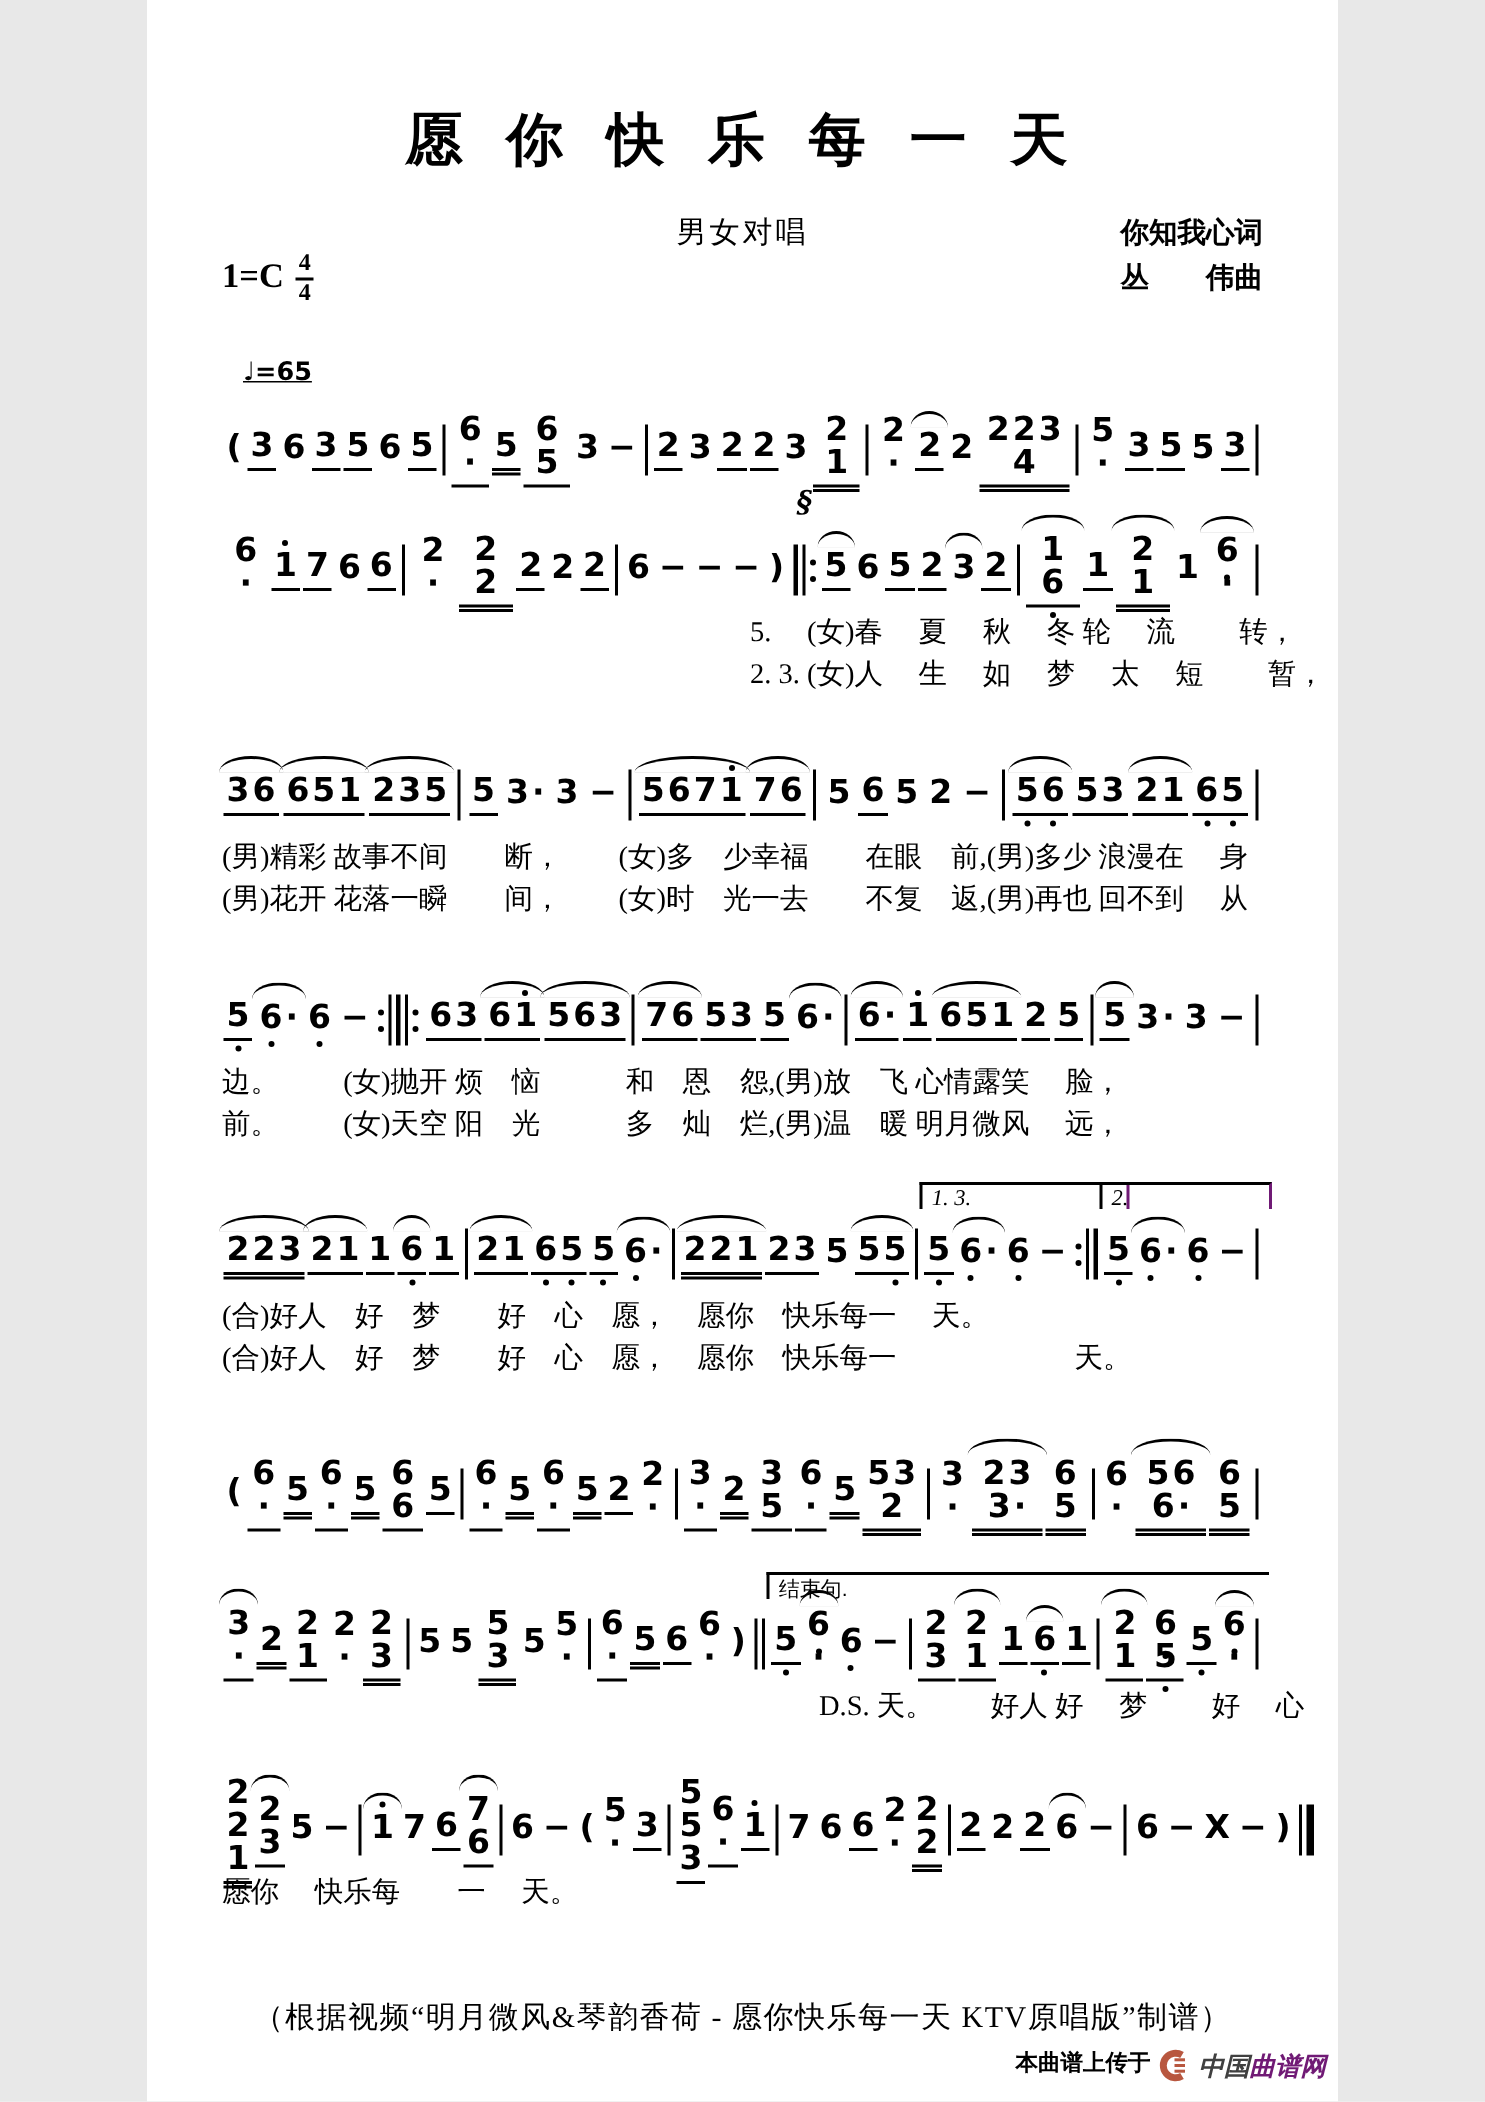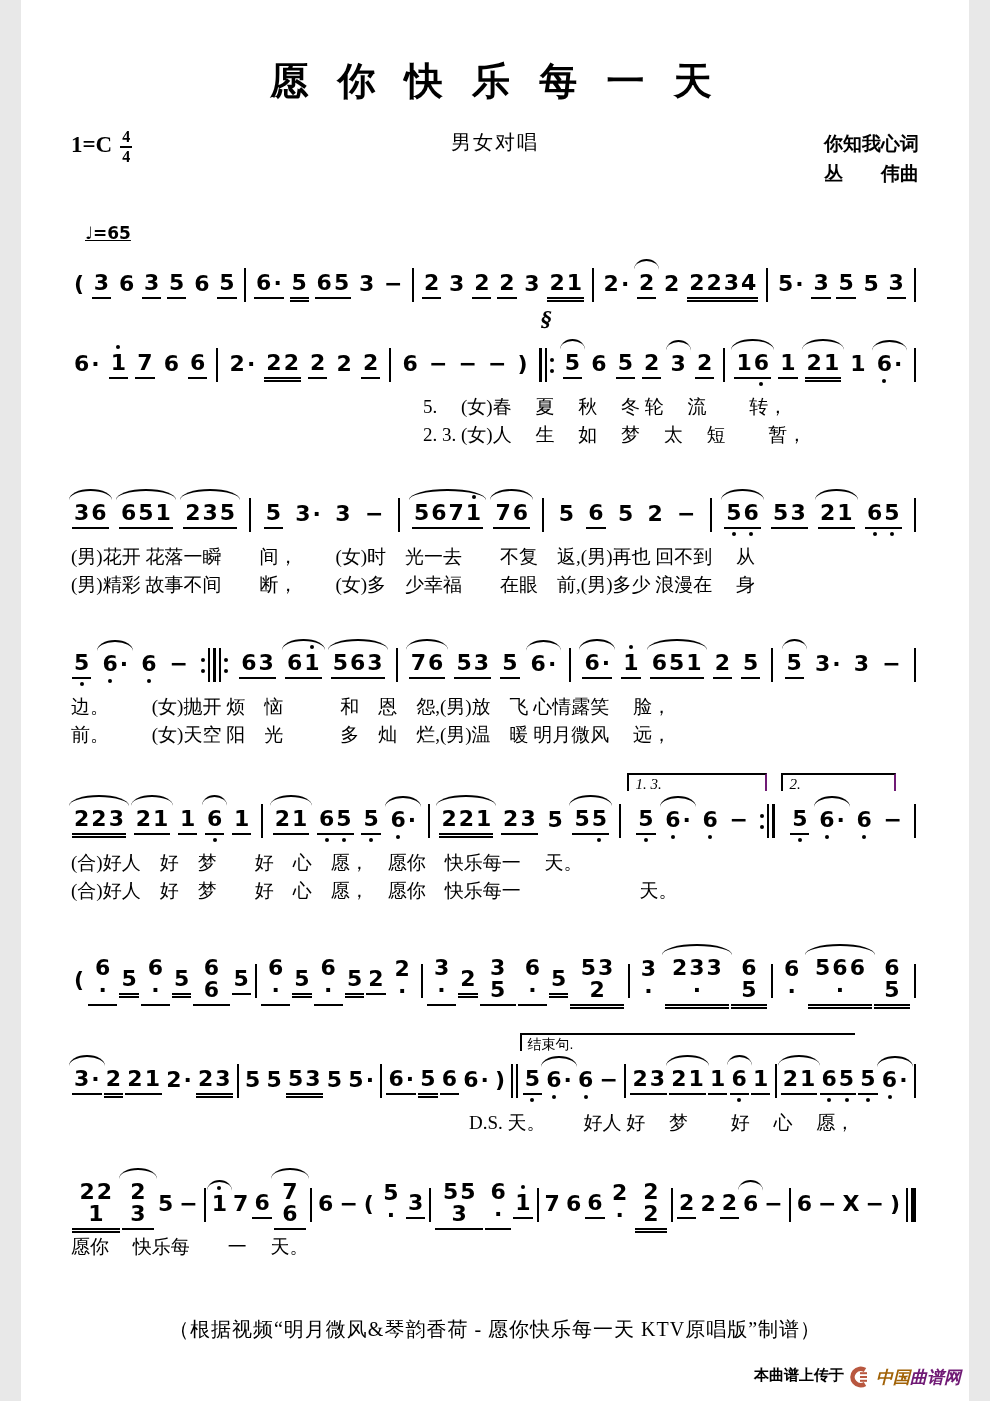--- a/index.html
+++ b/index.html
@@ -1,25 +1,25 @@
 <!DOCTYPE html>
 <html><head>
 <meta charset="utf-8">
 <style>
   html,body{margin:0;padding:0;background:#e8e8e8;}
   .page{
-    width:948px;height:1401px;background:#ffffff;margin:0 auto;position:relative;
-    box-sizing:border-box;padding:0 50px;overflow:hidden;
+    width:794px;height:1401px;background:#ffffff;margin:0 auto;position:relative;
+    box-sizing:border-box;padding:12px 50px;overflow:hidden;
     font-family:"Liberation Sans",sans-serif;color:#000;
   }
   
   .title{margin-top:56px;text-align:center;font-family:"DejaVu Serif",serif;
     font-weight:bold;font-size:38px;letter-spacing:8px;}
   .meta-row{display:flex;margin-top:22px;align-items:flex-start;}
-  .meta-left{flex:1;font-family:"Liberation Serif",serif;font-weight:bold;font-size:23px;}
+  .meta-left{flex:1;font-family:"Liberation Serif",serif;font-weight:bold;font-size:23px;margin-top:27px;}
   .frac{display:inline-block;vertical-align:middle;text-align:center;font-size:16px;line-height:1;margin-left:8px;}
   .frac .ft{display:block;border-bottom:2px solid #000;padding:0 2px 1px;}
   .frac .fb{display:block;padding-top:1px;}
   .meta-center{flex:0 0 auto;font-size:20px;letter-spacing:2px;}
   .meta-right{flex:1;text-align:right;font-size:19px;line-height:30px;font-family:"Liberation Serif",serif;font-weight:bold;}
   .tempo{margin-top:34px;margin-left:14px;font-weight:bold;font-size:17px;font-family:"DejaVu Sans",sans-serif;text-decoration:underline;}
   
   .music{display:flex;justify-content:space-between;align-items:center;height:40px;
     padding-top:16px;overflow:visible;}
   .tok{position:relative;display:inline-block;text-align:center;
@@ -60,21 +60,21 @@
   .m-s5{margin-top:36px;}
   .m-s6{margin-top:40px;}
   .m-s7{margin-top:44px;}
   .m-s8{margin-top:32px;}
   .lyr-block{margin-top:8px;}
   
   .credit{margin-top:55px;text-align:center;font-size:20px;font-family:"Liberation Serif",serif;letter-spacing:1px;}
   .bottom-credit{position:absolute;right:8px;bottom:12px;display:flex;align-items:flex-start;gap:5px;}
   .bottom-credit .uploadtxt{font-size:15px;font-weight:bold;}
   .sitename{font-size:17px;font-weight:bold;font-style:italic;}
-  .sitename .s1{color:#a16207;}
+  .sitename .s1{color:#404040;}
   .sitename .s2{color:#701a75;}
 </style>
 </head>
 <body>
 
 <div class="page">
 
   <div class="title">愿 你 快 乐 每 一 天</div>
 
   <div class="meta-row">
@@ -218,22 +218,22 @@
       </span>
       <span class="tok"><span class="grp u1"><span class="ch db">5</span><span class="ch db">6</span></span><span class="slur"></span></span>
       <span class="tok"><span class="grp u1"><span class="ch">5</span><span class="ch">3</span></span></span>
       <span class="tok"><span class="grp u1"><span class="ch">2</span><span class="ch">1</span></span><span class="slur"></span></span>
       <span class="tok"><span class="grp u1"><span class="ch db">6</span><span class="ch db">5</span></span></span>
       <span class="bar">
         <span class="bl"></span>
       </span>
     </div>
   <div class="lyr-block">
+    <div class="lyric">(男)精彩 故事不间　　断，　　(女)多　少幸福　　在眼　前,(男)多少 浪漫在　 身</div>
     <div class="lyric">(男)花开 花落一瞬　　间，　　(女)时　光一去　　不复　返,(男)再也 回不到　 从</div>
-    <div class="lyric">(男)精彩 故事不间　　断，　　(女)多　少幸福　　在眼　前,(男)多少 浪漫在　 身</div>
   </div>
 
   <div class="music m-s4">
       <span class="tok"><span class="grp u1"><span class="ch db">5</span></span></span>
       <span class="tok"><span class="grp"><span class="ch db">6</span><span class="ch">·</span></span><span class="slur"></span></span>
       <span class="tok"><span class="grp"><span class="ch db">6</span></span></span>
       <span class="tok"><span class="grp"><span class="ch">−</span></span></span>
       <span class="bar">
         <span class="bdots">
           <i></i>

